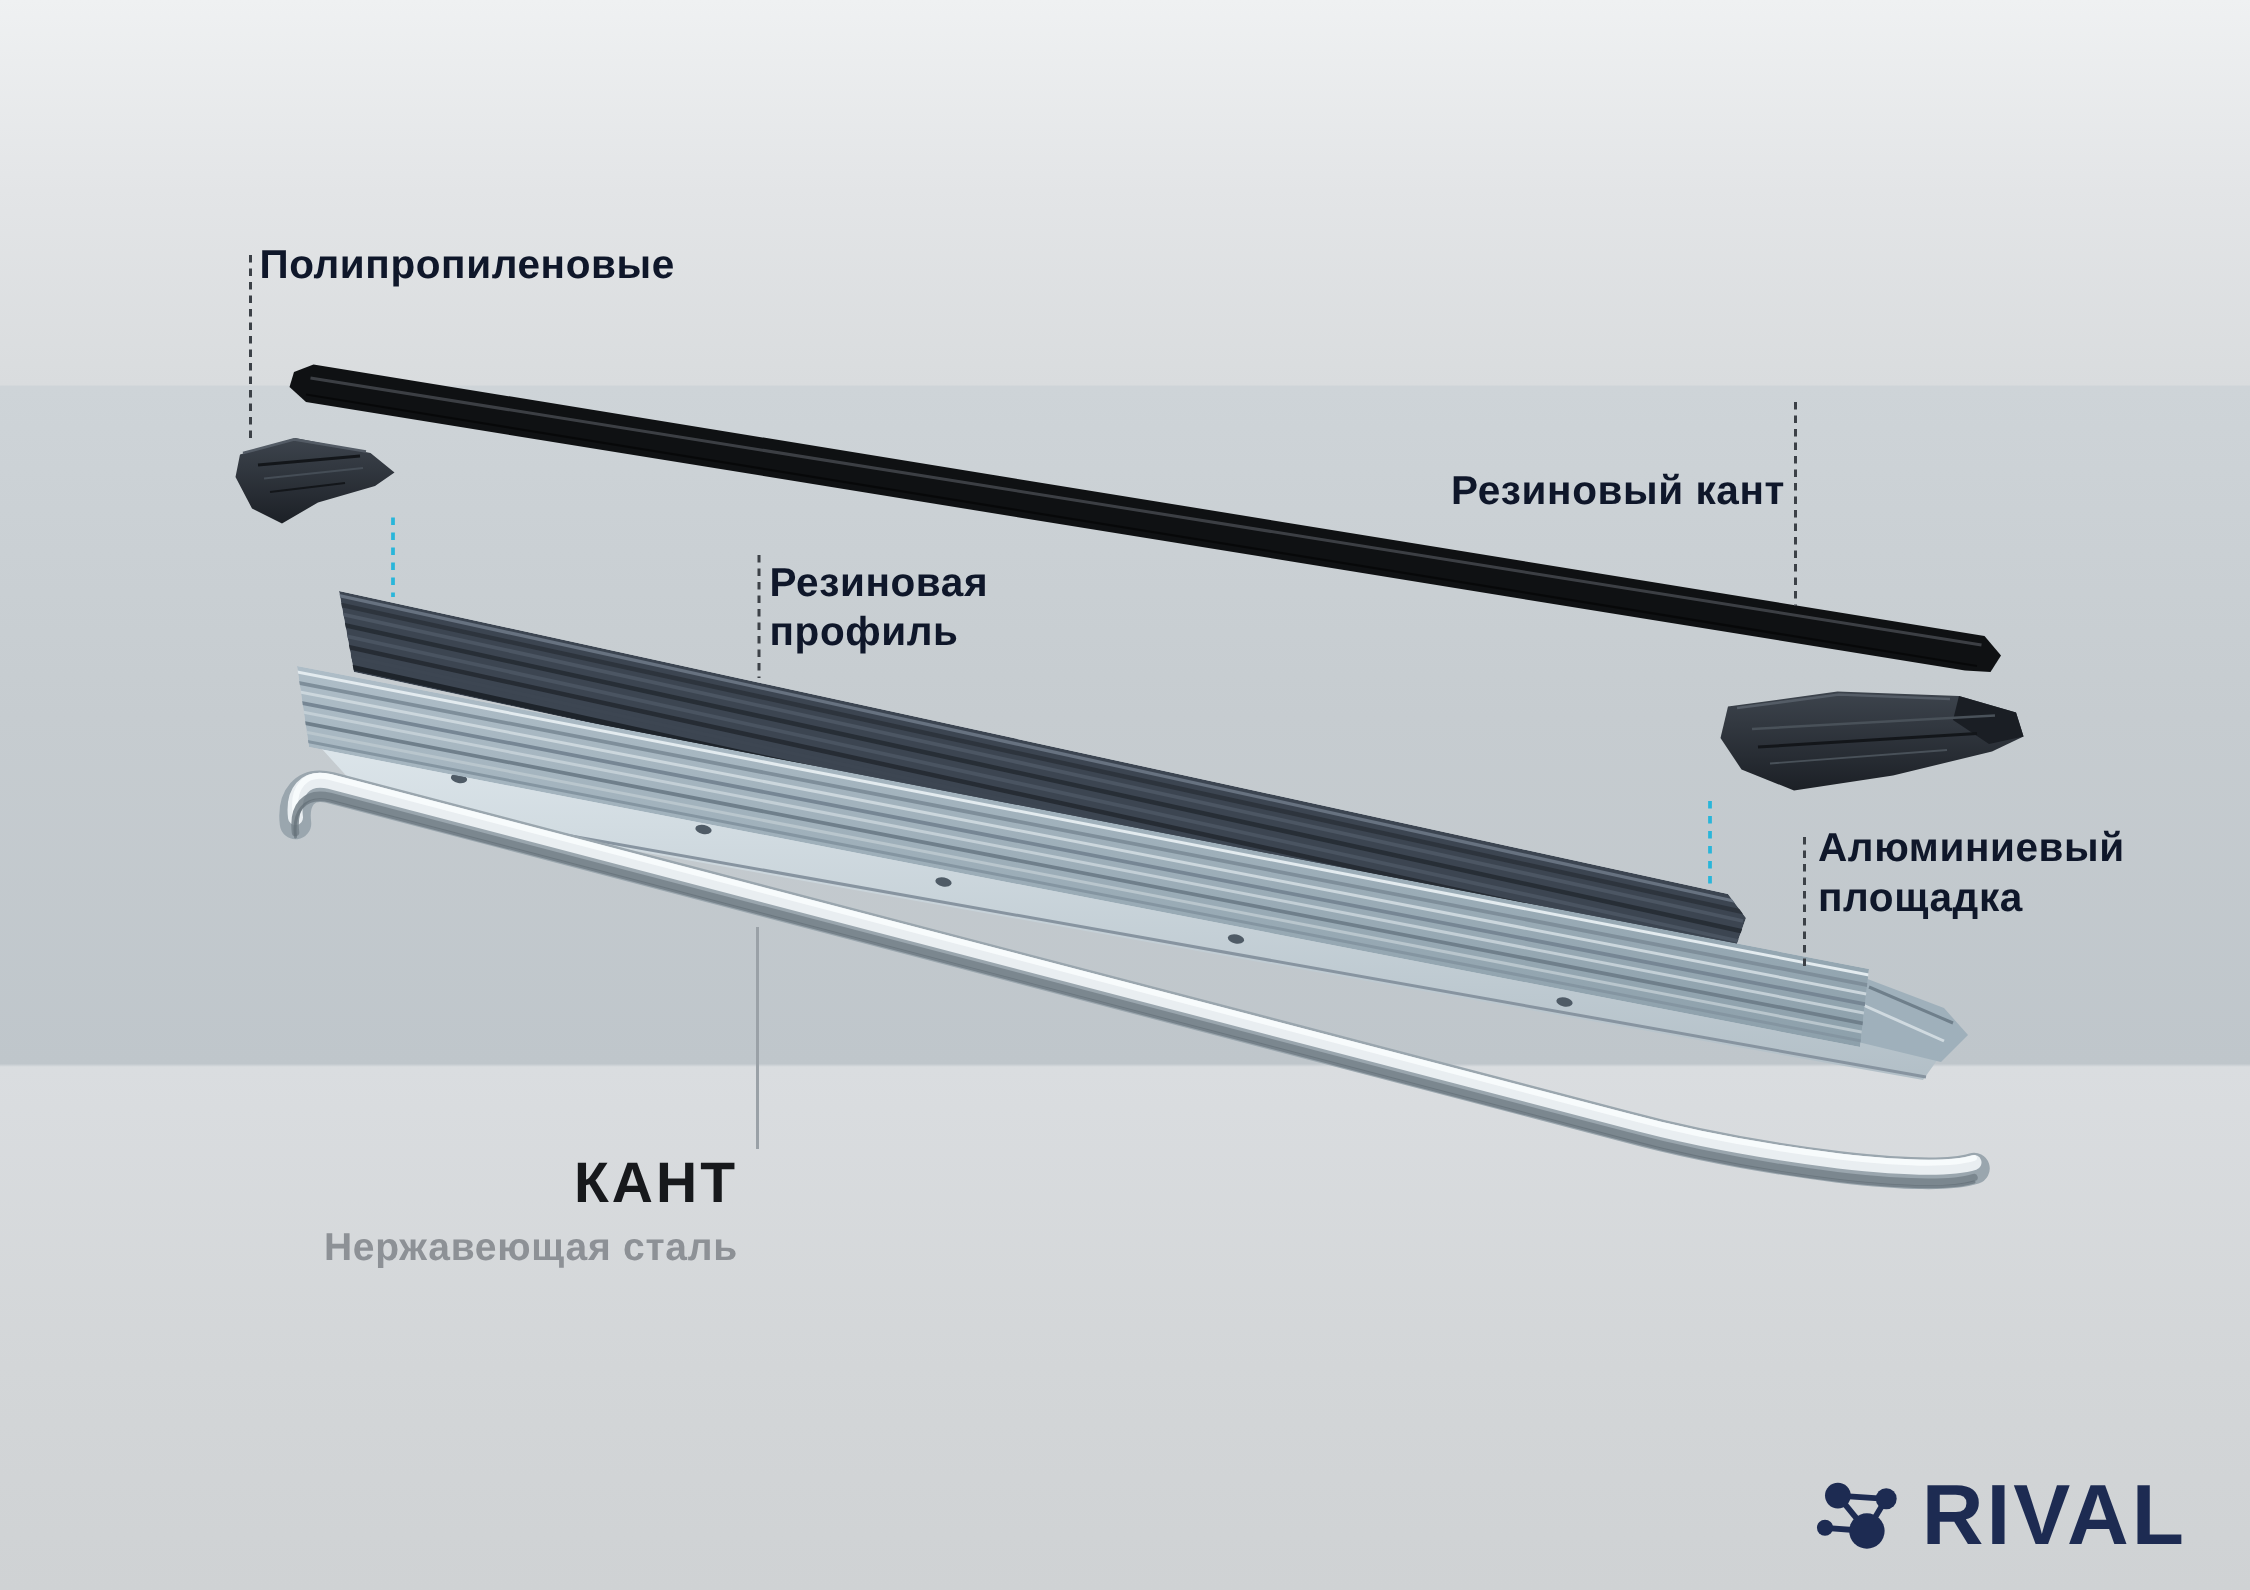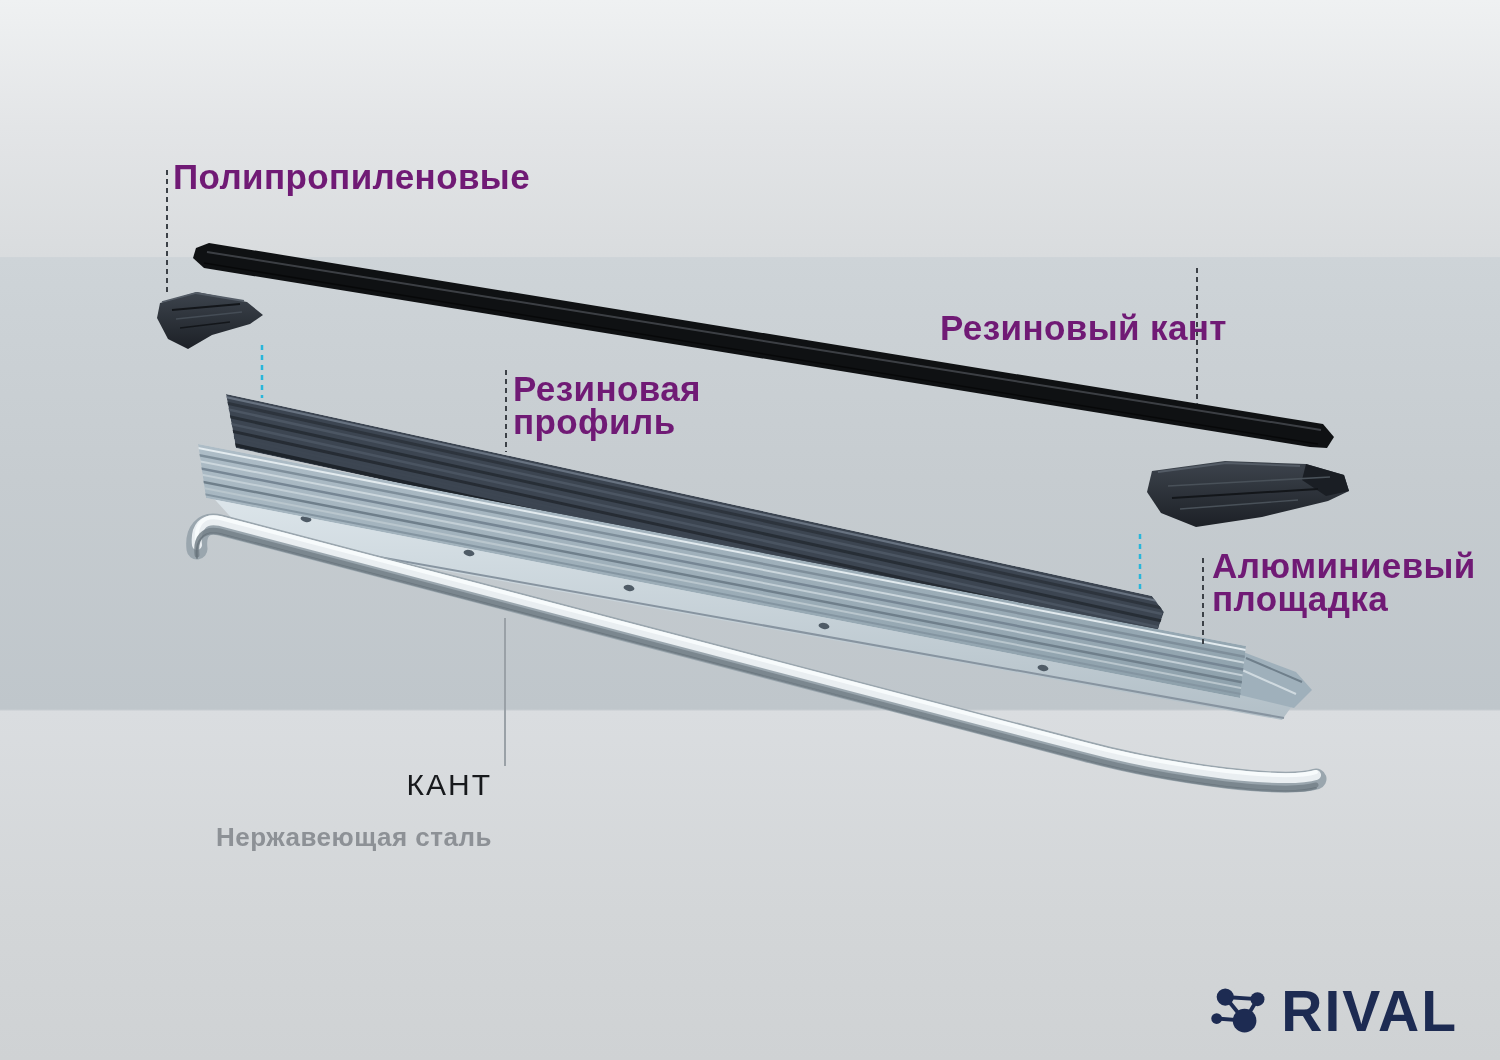--- a/index.html
+++ b/index.html
@@ -7,28 +7,28 @@
     width:1500px;height:1060px;position:relative;overflow:hidden;
     font-family:"Liberation Sans","DejaVu Sans",sans-serif;
     background:linear-gradient(180deg,
       #eff1f2 0%, #e3e5e7 12%, #d9dcde 24.2%,
       #ced4d8 24.3%, #c6ccd0 45%, #bfc6cb 66.9%,
       #dadde0 67.1%, #d3d6d8 86%, #cfd2d4 100%);
   }
   .stage{position:absolute;inset:0;}
   svg.diagram{position:absolute;left:0;top:0;}
   .lbl{
-    position:absolute;font-weight:bold;color:#701a75;
-    font-size:35px;line-height:33px;letter-spacing:.4px;white-space:nowrap;
+    position:absolute;font-weight:bold;color:#0f172a;
+    font-size:27px;line-height:33px;letter-spacing:.4px;white-space:nowrap;
   }
   .lbl.right{text-align:right;margin-top:48px;}
   .kant-block{position:absolute;left:160px;top:768px;width:332px;text-align:right;}
-  .kant-title{font-weight:normal;font-size:30px;letter-spacing:2px;color:#17191c;}
-  .kant-sub{font-weight:bold;font-size:26px;letter-spacing:.5px;color:#8d9196;margin-top:20px;}
-  .brand{position:absolute;right:42px;top:982px;display:flex;align-items:center;gap:12px;}
+  .kant-title{font-weight:bold;font-size:38px;letter-spacing:2px;color:#17191c;}
+  .kant-sub{font-weight:bold;font-size:26px;letter-spacing:.5px;color:#8d9196;margin-top:5px;}
+  .brand{position:absolute;right:42px;top:982px;display:flex;align-items:flex-start;gap:12px;}
   .brand-text{font-weight:bold;font-size:57px;letter-spacing:2px;color:#1d2b52;line-height:1;}
 </style>
 </head>
 <body>
 
 <div class="stage">
 
   <svg class="diagram" width="1500" height="1060" viewBox="0 0 1500 1060">
     <defs>
       <linearGradient id="gDark" x1="0" y1="0" x2="0" y2="1">

